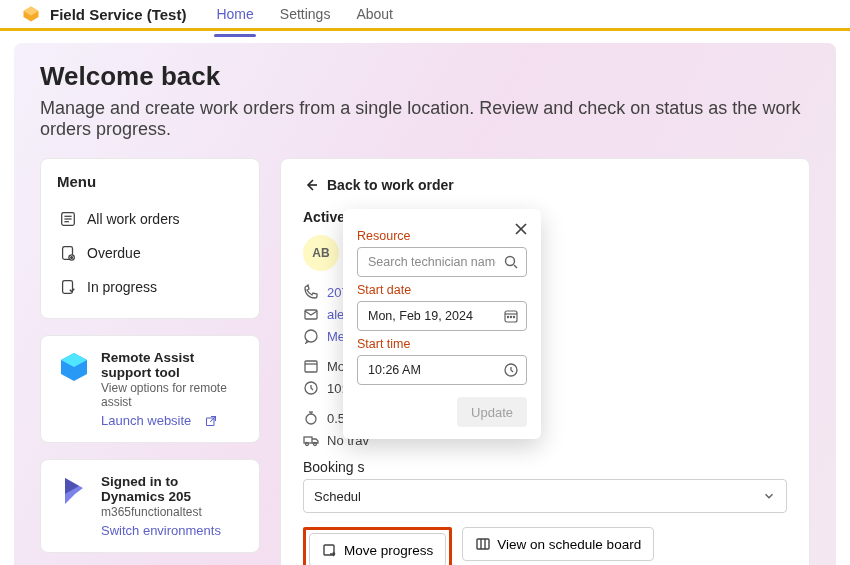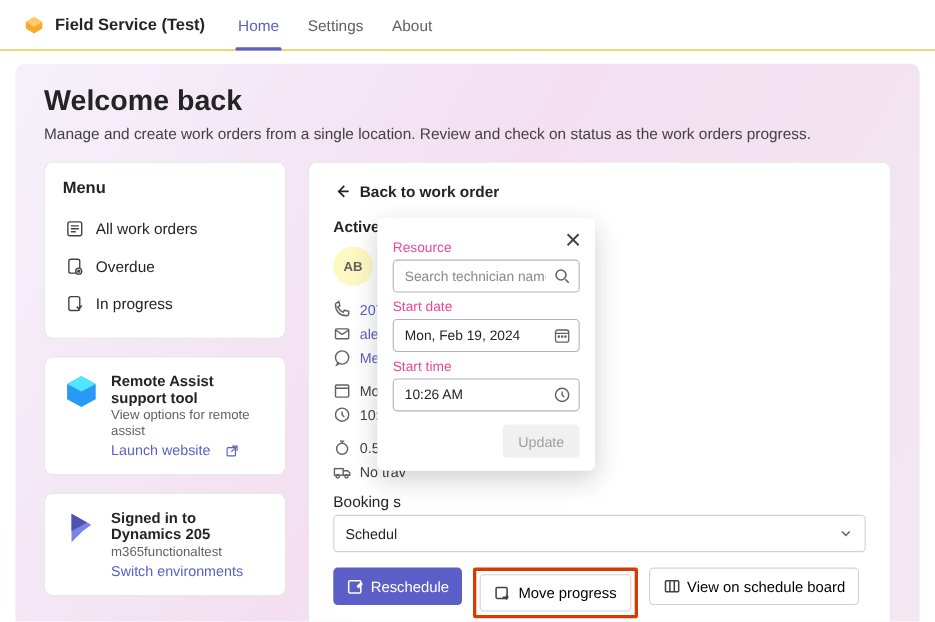--- a/index.html
+++ b/index.html
@@ -1,28 +1,28 @@
 <!DOCTYPE html>
 <html><head>
 <meta charset="utf-8">
 <style>
   * { box-sizing: border-box; margin: 0; padding: 0; font-family: "Segoe UI", -apple-system, sans-serif; }
   body { width: 850px; height: 565px; background: #fff; font-size: 14px; color: #242424; overflow: hidden; }
 
-  .topbar { display: flex; align-items: center; height: 46px; border-bottom: 1px solid #eab308; padding: 0 22px; gap: 10px; }
+  .topbar { display: flex; align-items: center; height: 31px; border-bottom: 3px solid #eab308; padding: 0 22px; gap: 10px; }
   .topbar .logo { width: 18px; height: 18px; }
   .topbar .app-title { font-weight: 700; font-size: 15px; margin-right: 12px; }
   .topbar .tab { font-size: 14px; color: #616161; padding: 0 8px; height: 46px; display: flex; align-items: center; position: relative; cursor: pointer; }
   .topbar .tab.active { color: #5b5fc7; }
   .topbar .tab.active::after { content: ""; position: absolute; bottom: 0; left: 6px; right: 6px; height: 3px; background: #5b5fc7; border-radius: 2px; }
 
   .page { padding: 12px 14px; }
   .panel-main { background: linear-gradient(120deg, #f5f1fb 0%, #f3dff0 45%, #f3e8f2 100%); border-radius: 8px; padding: 18px 26px 24px 26px; min-height: 500px; }
   .welcome h1 { font-size: 26px; font-weight: 600; margin-bottom: 6px; }
-  .welcome p { font-size: 14px; color: #424242; margin-bottom: 18px; }
+  .welcome p { font-size: 18px; color: #424242; margin-bottom: 18px; }
 
   .cols { display: flex; gap: 20px; }
   .left { width: 220px; display: flex; flex-direction: column; gap: 16px; }
   .right { flex: 1; }
 
   .card { background: #fff; border: 1px solid #e8e8e8; border-radius: 8px; padding: 14px 16px; }
   .menu-title { font-weight: 600; font-size: 15px; margin-bottom: 12px; }
   .menu-item { display: flex; align-items: center; gap: 10px; padding: 8px 2px; cursor: pointer; color: #242424; }
   .menu-item .icon { width: 18px; height: 18px; color: #424242; }
 
@@ -50,21 +50,21 @@
   .action-row { display: flex; gap: 10px; }
   .btn { height: 34px; border-radius: 4px; display: inline-flex; align-items: center; gap: 6px; padding: 0 12px; font-size: 13.5px; cursor: pointer; border: 1px solid #d1d1d1; background: #fff; }
   .btn.primary { background: #5b5fc7; color: #fff; border: none; }
   .btn .bi { width: 16px; height: 16px; }
 
   .highlight-box { border: 3px solid #d83b01; padding: 3px; border-radius: 2px; }
 
   
   .popup { position: absolute; top: 50px; left: 62px; width: 198px; background: #fff; border-radius: 6px; box-shadow: 0 8px 24px rgba(0,0,0,0.18); padding: 14px 14px 12px 14px; z-index: 10; }
   .popup .close { position: absolute; top: 10px; right: 10px; width: 20px; height: 20px; cursor: pointer; color: #424242; }
-  .popup label { font-size: 12.5px; color: #ec4899; display: block; margin-bottom: 4px; margin-top: 6px; }
+  .popup label { font-size: 12.5px; color: #c2410c; display: block; margin-bottom: 4px; margin-top: 6px; }
   .popup .field { position: relative; margin-bottom: 6px; }
   .popup input { width: 100%; height: 30px; border: 1px solid #b3b3b3; border-radius: 4px; padding: 0 30px 0 10px; font-size: 12.5px; color: #242424; }
   .popup input::placeholder { color: #8a8a8a; }
   .popup .trail-icon { position: absolute; right: 8px; top: 7px; width: 16px; height: 16px; color: #616161; }
   .popup .update-btn { float: right; margin-top: 6px; height: 30px; padding: 0 14px; border-radius: 4px; background: #f0f0f0; color: #a0a0a0; border: none; font-size: 13px; }
 
   svg { display: block; }
 </style>
 </head>
 <body>
@@ -260,27 +260,20 @@
 
           <div style="margin-top:8px">Booking s</div>
           <div class="booking-select">
             <span>Schedul</span>
             <svg width="14" height="14" viewBox="0 0 16 16" fill="none" stroke="#616161" stroke-width="1.6">
                 <path d="M4 6 l4 4 l4 -4"></path>
               </svg>
           </div>
 
           <div class="action-row">
-            <button class="btn primary">
-              <svg class="bi" viewBox="0 0 16 16" fill="none" stroke="currentColor" stroke-width="1.4">
-                  <rect x="2" y="3" width="11" height="11" rx="1"></rect>
-                  <path d="M11 9 l3 -3 l-1 -1 l-3 3 z"></path>
-                </svg>
-              <span>Reschedule</span>
-            </button>
             <span class="highlight-box">
               <button class="btn">
                 <svg class="bi" viewBox="0 0 16 16" fill="none" stroke="#424242" stroke-width="1.4">
                     <rect x="2" y="3" width="10" height="10" rx="1"></rect>
                     <path d="M8 12 h5 m0 0 l-2 -2 m2 2 l-2 2"></path>
                   </svg>
                 <span>Move progress</span>
               </button>
             </span>
             <button class="btn">

